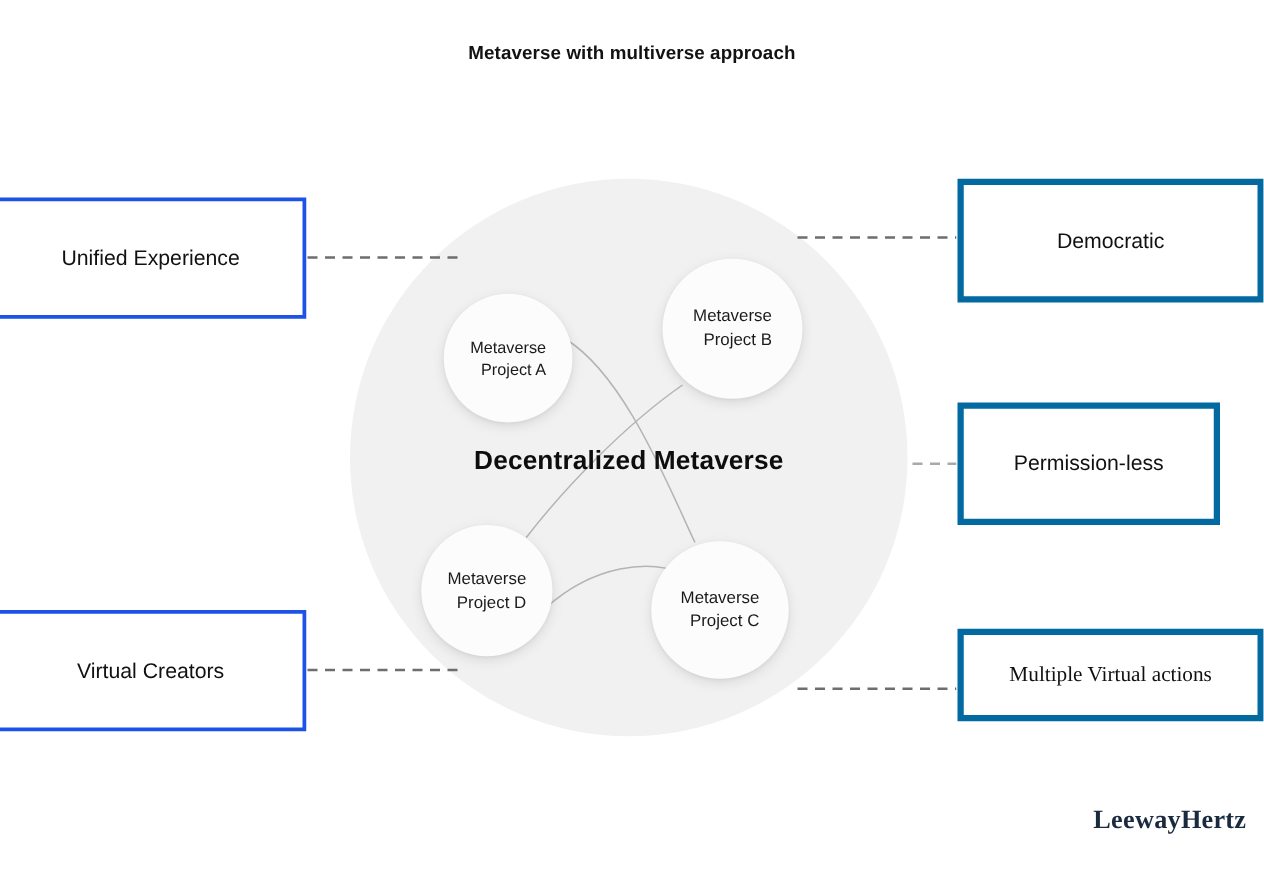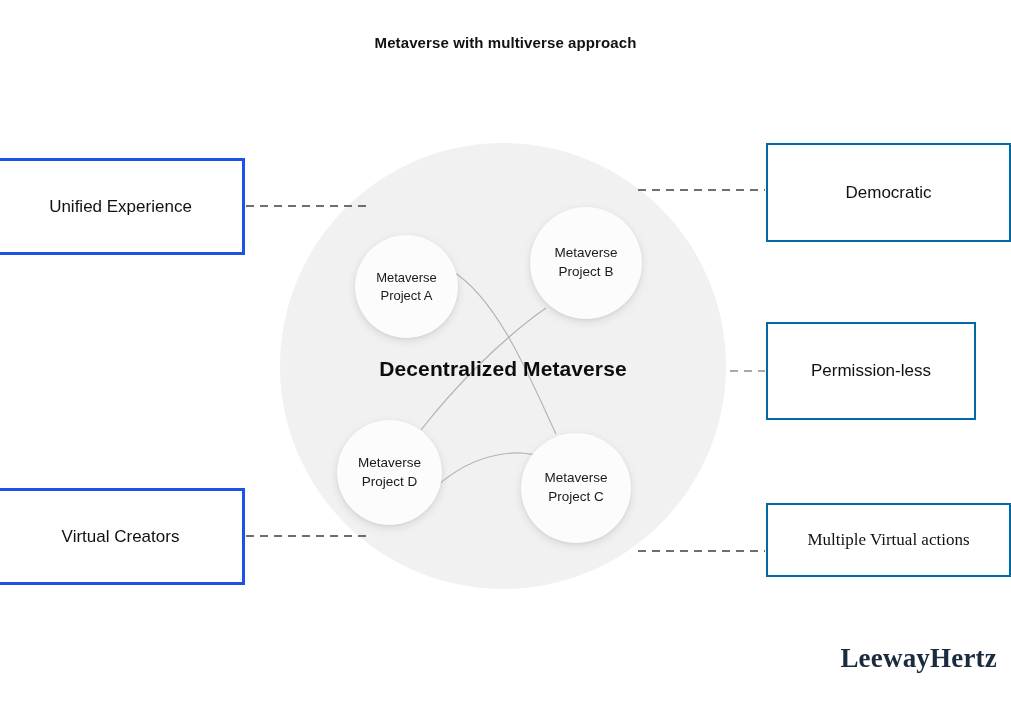--- a/index.html
+++ b/index.html
@@ -68,21 +68,21 @@
 
   
   .bubble {
     position: absolute;
     border-radius: 50%;
     background: #fcfcfc;
     box-shadow: 0 3px 10px rgba(0,0,0,0.10), 0 1px 3px rgba(0,0,0,0.06);
     display: flex;
     align-items: center;
     justify-content: center;
-    text-align: center;
+    text-align: right;
     color: #1a1a1a;
     line-height: 1.38;
   }
   .bubble span { display: block; }
   .bubble-a { left: 355px; top: 235px; width: 103px; height: 103px; font-size: 13px; }
   .bubble-b { left: 530px; top: 207px; width: 112px; height: 112px; font-size: 13.5px; }
   .bubble-c { left: 521px; top: 433px; width: 110px; height: 110px; font-size: 13.5px; }
   .bubble-d { left: 337px; top: 420px; width: 105px; height: 105px; font-size: 13.5px; }
 
   
@@ -90,35 +90,35 @@
     position: absolute;
     display: flex;
     align-items: center;
     justify-content: center;
     background: #ffffff;
     box-sizing: border-box;
     font-size: 17px;
     color: #111111;
   }
   .side-box.left  { border: 3px solid #1d52e8; }
-  .side-box.right { border: 2px solid #0369a1; }
+  .side-box.right { border: 5px solid #0369a1; }
 
   .box-unified  { left: -4px;  top: 158px; width: 249px; height: 97px; }
   .box-creators { left: -4px;  top: 488px; width: 249px; height: 97px; }
   .box-democratic { left: 766px; top: 143px; width: 245px; height: 99px; }
   .box-permissionless { left: 766px; top: 322px; width: 210px; height: 98px; }
   .box-virtual { left: 766px; top: 503px; width: 245px; height: 74px; font-family: Liberation Serif, serif; }
 
   
   .brand {
     position: absolute;
     right: 14px;
     top: 643px;
     font-family: "Liberation Serif", serif;
-    font-size: 27px;
+    font-size: 21px;
     font-weight: bold;
     color: #1b2b3f;
     letter-spacing: 0.2px;
   }
 </style>
 </head>
 <body>
 
 <div id="canvas">
 

